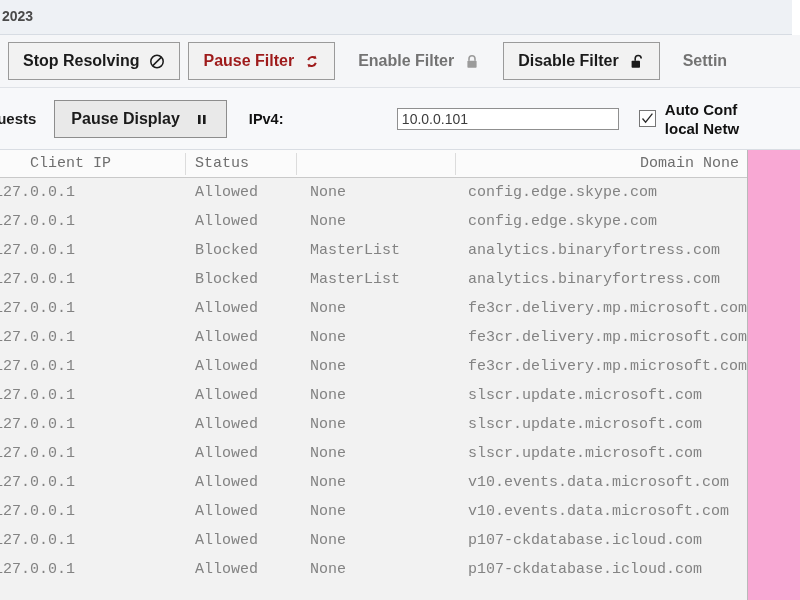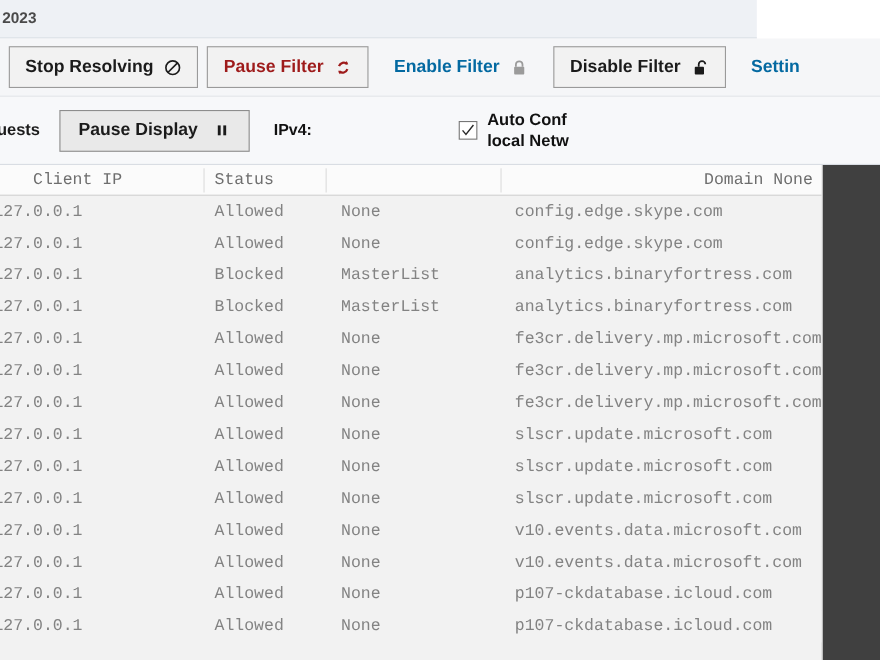--- a/index.html
+++ b/index.html
@@ -15,21 +15,21 @@
     position: relative;
     width: 800px;
     height: 600px;
     overflow: hidden;
   }
 
   
   .title-strip {
     position: absolute;
     left: 0; top: 0;
-    width: 688px; height: 35px;
+    width: 792px; height: 35px;
     background: #eef1f5;
     border-bottom: 1px solid #d7dce3;
   }
   .title-strip .year {
     position: absolute;
     left: 2px; top: 8px;
     font-size: 14px;
     font-weight: 600;
     color: #4a4a4a;
     letter-spacing: 0px;
@@ -60,21 +60,21 @@
     border: 1px solid #9a9a9a;
     white-space: nowrap;
     cursor: pointer;
     font-family: "Liberation Sans", sans-serif;
   }
   .tbtn.flat {
     background: transparent;
     border: 1px solid transparent;
   }
   .tbtn.disabled {
-    color: #0369a1;
+    color: #737373;
     cursor: default;
   }
   .tbtn.accent { color: #9e1b1b; }
   .tbtn .glyph {
     font-size: 17px;
     line-height: 1;
     display: inline-flex;
     align-items: center;
   }
 
@@ -169,21 +169,21 @@
     color: #111;
     line-height: 19px;
     white-space: nowrap;
   }
 
   
   .table-wrap {
     position: absolute;
     left: 0; top: 150px;
     width: 800px; height: 450px;
-    background: #404040;
+    background: #f9a8d4;
     overflow: hidden;
   }
   .grid {
     position: absolute;
     left: 0; top: 0;
     width: 748px;
     height: 450px;
     background: #f2f2f2;
     border-right: 1px solid #b9b9b9;
     overflow: hidden;
@@ -293,20 +293,21 @@
         <svg class="ico" viewBox="0 0 16 16" aria-hidden="true">
           <rect x="4" y="3.5" width="2.6" height="9" fill="#1b1b1b"></rect>
           <rect x="9" y="3.5" width="2.6" height="9" fill="#1b1b1b"></rect>
         </svg>
       </span>
     </div>
 
     <div class="ip-block">
       <div class="ip-row">
         <span class="ip-label">IPv4:</span>
+        <span class="ip-field">10.0.0.101</span>
       </div>
     </div>
 
     <div class="autoconf">
       <span class="chk">
         <svg width="13" height="13" viewBox="0 0 13 13" aria-hidden="true">
           <path d="M1.5 6.5 L4.6 10.2 L11.4 1.6" stroke="#2b2b2b" stroke-width="1.3" fill="none"></path>
         </svg>
       </span>
       <span class="autoconf-text">

